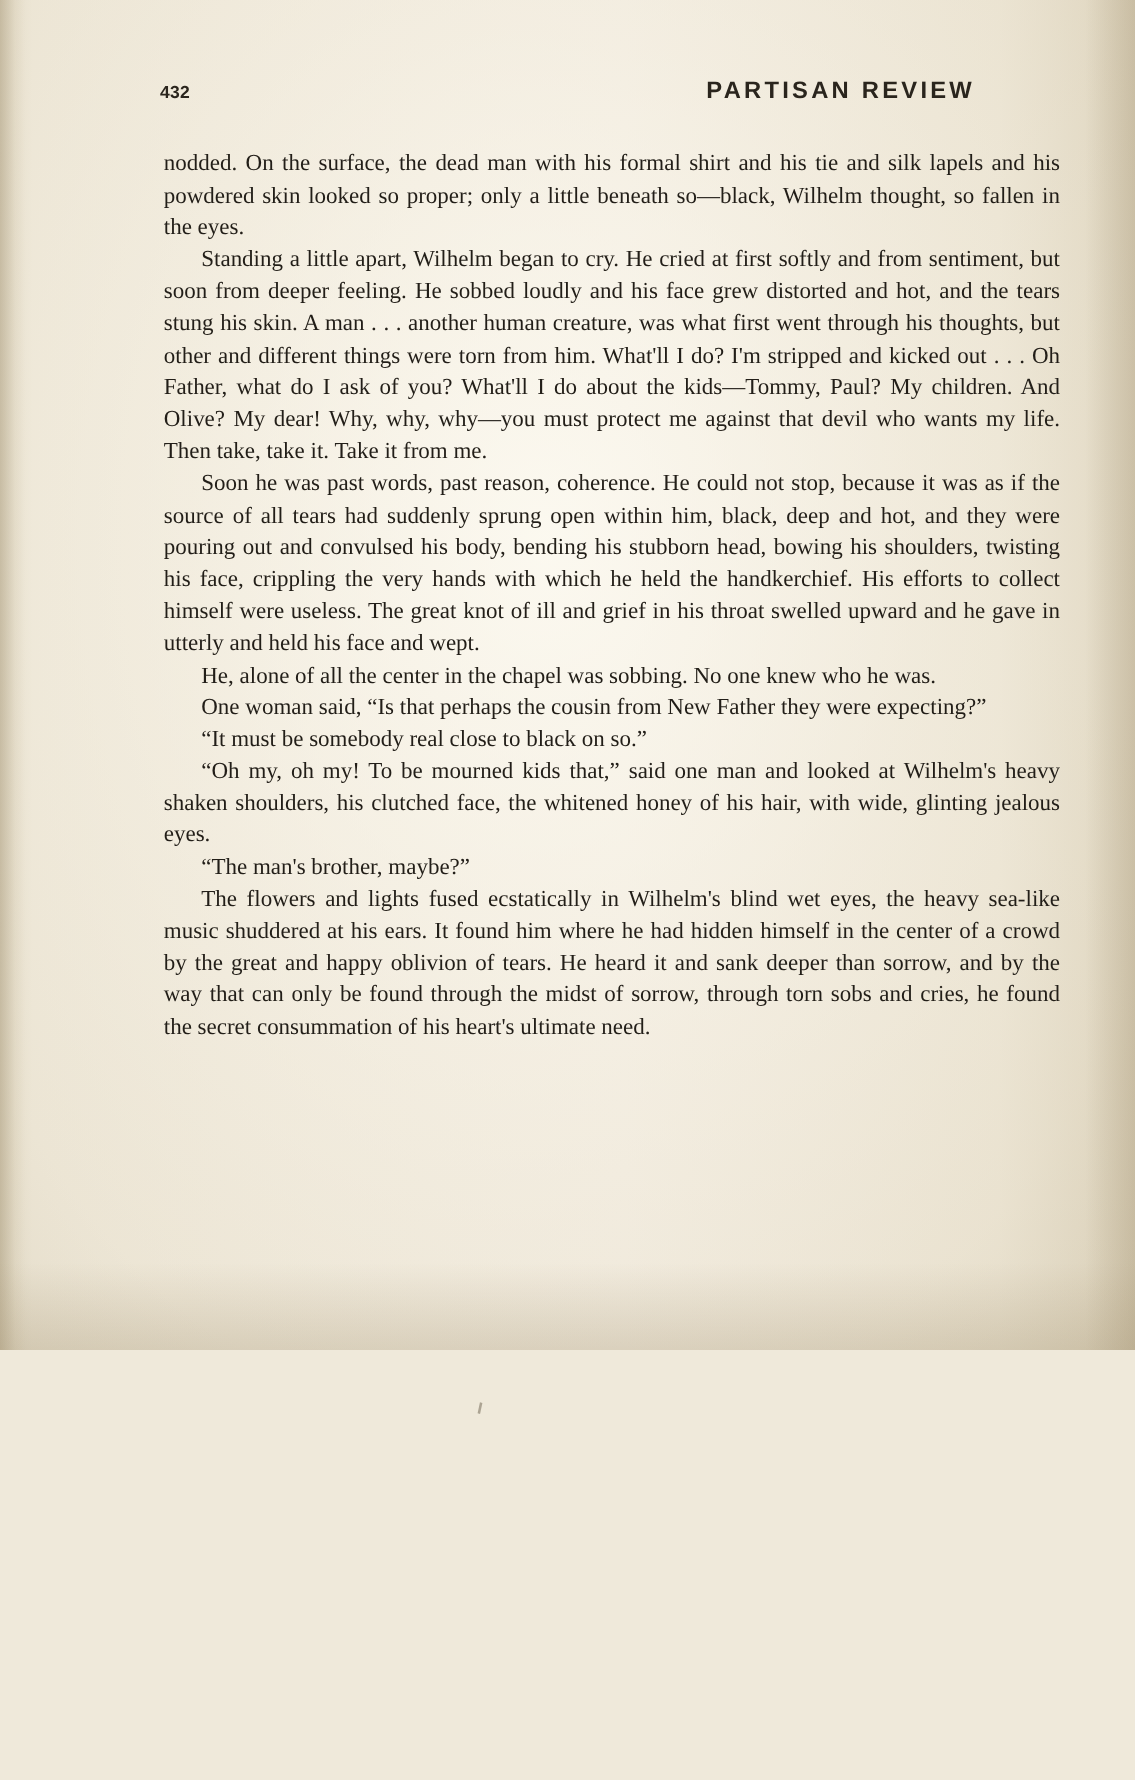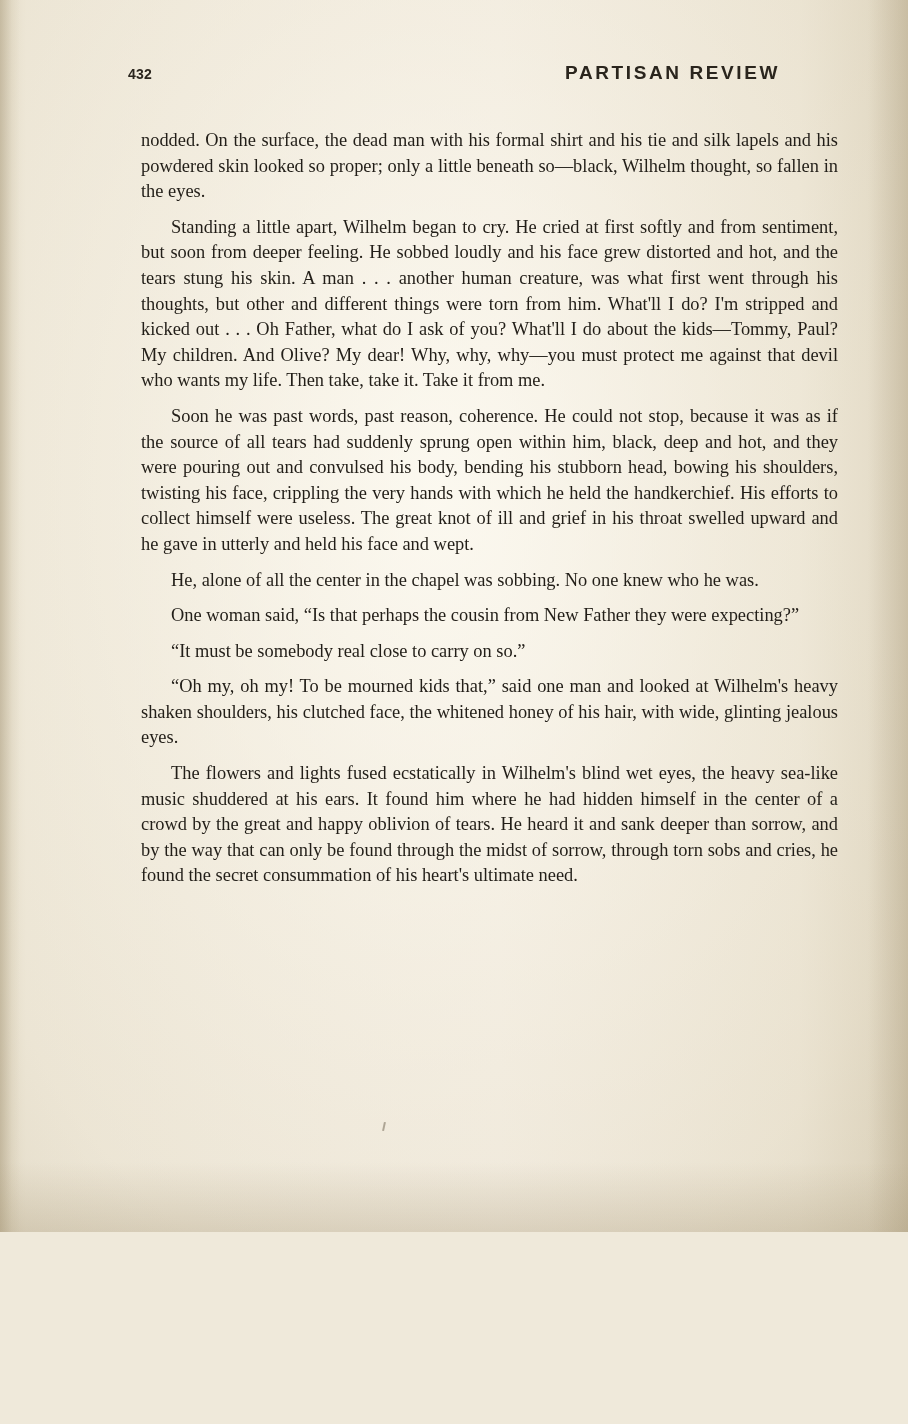--- a/index.html
+++ b/index.html
@@ -10,21 +10,21 @@
     width: 908px;
     height: 1424px;
     background: #efe9da;
     font-family: "Liberation Serif", serif;
     color: #1d1a15;
     overflow: hidden;
   }
   .page {
     position: relative;
     width: 908px;
-    height: 1232px;
+    height: 1080px;
     box-sizing: border-box;
     
     background:
       radial-gradient(ellipse at 48% 40%, rgba(255,253,245,0.75) 0%, rgba(247,242,229,0.35) 45%, rgba(227,217,195,0.25) 80%, rgba(206,194,168,0.35) 100%),
       linear-gradient(90deg, #e2dac6 0px, #efe9da 26px, #f2ece0 55%, #ece5d4 88%, #ded5bf 100%);
   }
   
   .binding {
     position: absolute;
     left: 0;
@@ -84,21 +84,21 @@
     left: 131px;
     width: 717px;
     font-size: 18.4px;
     line-height: 25.6px;
     text-align: justify;
     text-justify: inter-word;
     color: #221e18;
     -webkit-font-smoothing: antialiased;
   }
   .body-text p {
-    margin: 10px;
+    margin: 0;
     text-indent: 30px;
   }
   .body-text p.first {
     text-indent: 0;
   }
   .speck {
     position: absolute;
     width: 2px;
     height: 9px;
     background: rgba(90,80,60,0.45);
@@ -119,19 +119,20 @@
     <span class="folio">432</span>
     <span class="journal-title">PARTISAN REVIEW</span>
   </div>
 
   <div class="body-text">
       <p class="first">nodded. On the surface, the dead man with his formal shirt and his tie and silk lapels and his powdered skin looked so proper; only a little beneath so—black, Wilhelm thought, so fallen in the eyes.</p>
       <p class="">Standing a little apart, Wilhelm began to cry. He cried at first softly and from sentiment, but soon from deeper feeling. He sobbed loudly and his face grew distorted and hot, and the tears stung his skin. A man . . . another human creature, was what first went through his thoughts, but other and different things were torn from him. What'll I do? I'm stripped and kicked out . . . Oh Father, what do I ask of you? What'll I do about the kids—Tommy, Paul? My children. And Olive? My dear! Why, why, why—you must protect me against that devil who wants my life. Then take, take it. Take it from me.</p>
       <p class="">Soon he was past words, past reason, coherence. He could not stop, because it was as if the source of all tears had suddenly sprung open within him, black, deep and hot, and they were pouring out and convulsed his body, bending his stubborn head, bowing his shoulders, twisting his face, crippling the very hands with which he held the handkerchief. His efforts to collect himself were useless. The great knot of ill and grief in his throat swelled upward and he gave in utterly and held his face and wept.</p>
       <p class="">He, alone of all the center in the chapel was sobbing. No one knew who he was.</p>
       <p class="">One woman said, “Is that perhaps the cousin from New Father they were expecting?”</p>
-      <p class="">“It must be somebody real close to carry on so.”</p>
+      <p class="">“It must be somebody real close to black on so.”</p>
       <p class="">“Oh my, oh my! To be mourned kids that,” said one man and looked at Wilhelm's heavy shaken shoulders, his clutched face, the whitened honey of his hair, with wide, glinting jealous eyes.</p>
+      <p class="">“The man's brother, maybe?”</p>
       <p class="">The flowers and lights fused ecstatically in Wilhelm's blind wet eyes, the heavy sea-like music shuddered at his ears. It found him where he had hidden himself in the center of a crowd by the great and happy oblivion of tears. He heard it and sank deeper than sorrow, and by the way that can only be found through the midst of sorrow, through torn sobs and cries, he found the secret consummation of his heart's ultimate need.</p>
     </div>
 
   <div class="speck"></div>
 </div>
 
 </body></html>

